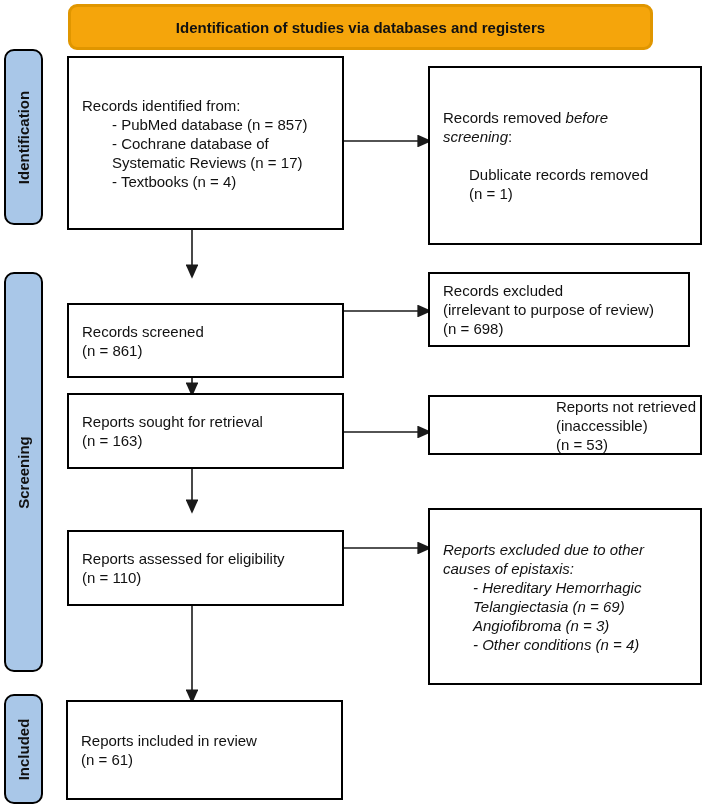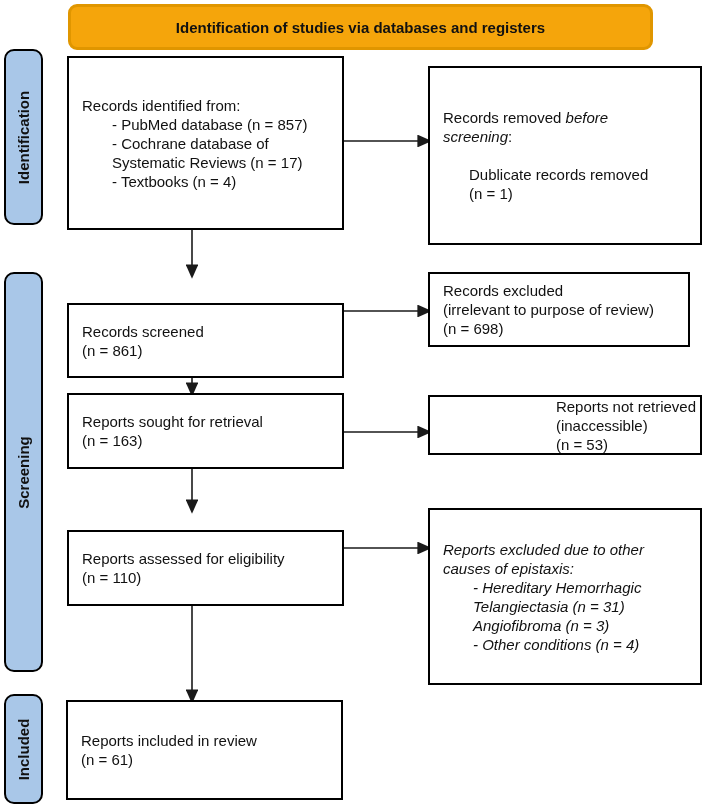--- a/index.html
+++ b/index.html
@@ -160,21 +160,21 @@
         <div class="line ind-0"><span>Reports assessed for eligibility</span></div>
         <div class="line ind-0"><span>(n = 110)</span></div>
       </div>
   </div>
 
   <div class="box box-reports-excluded">
     <div class="box-text">
         <div class="line ind-0"><span>Reports excluded due to other</span></div>
         <div class="line ind-0"><span>causes of epistaxis:</span></div>
         <div class="line ind-1"><span>- Hereditary Hemorrhagic</span></div>
-        <div class="line ind-1"><span>Telangiectasia (n = 31)</span></div>
+        <div class="line ind-1"><span>Telangiectasia (n = 69)</span></div>
         <div class="line ind-1"><span>Angiofibroma (n = 3)</span></div>
         <div class="line ind-1"><span>- Other conditions (n = 4)</span></div>
       </div>
   </div>
 
   <div class="box box-reports-included">
     <div class="box-text">
         <div class="line ind-0"><span>Reports included in review</span></div>
         <div class="line ind-0"><span>(n = 61)</span></div>
       </div>

